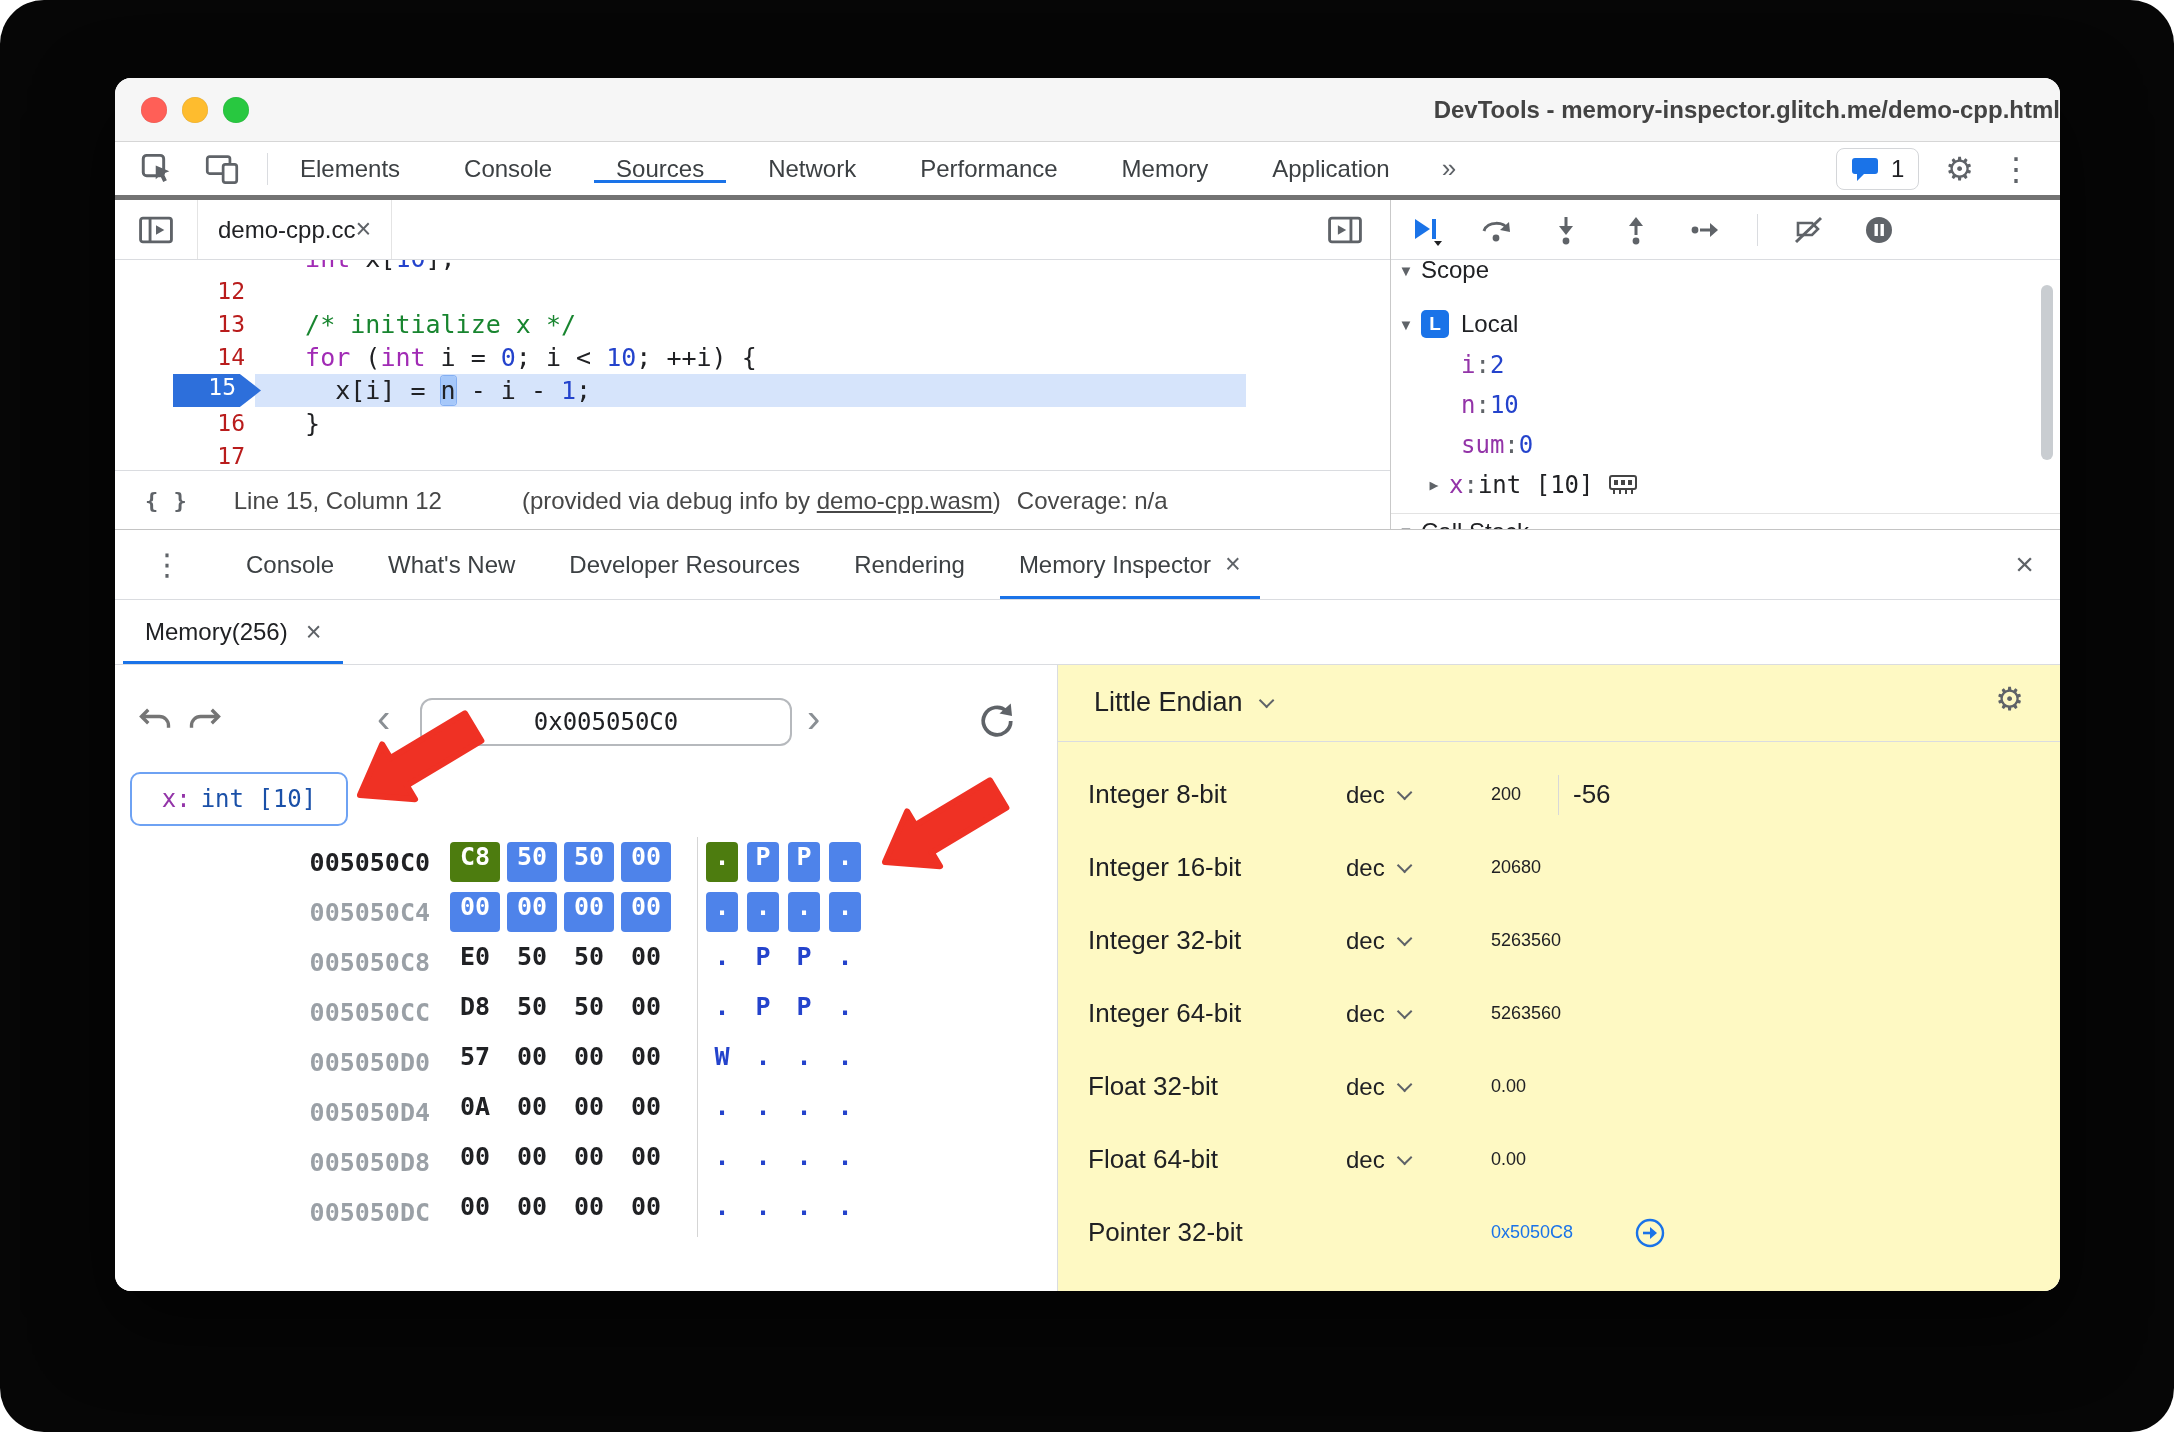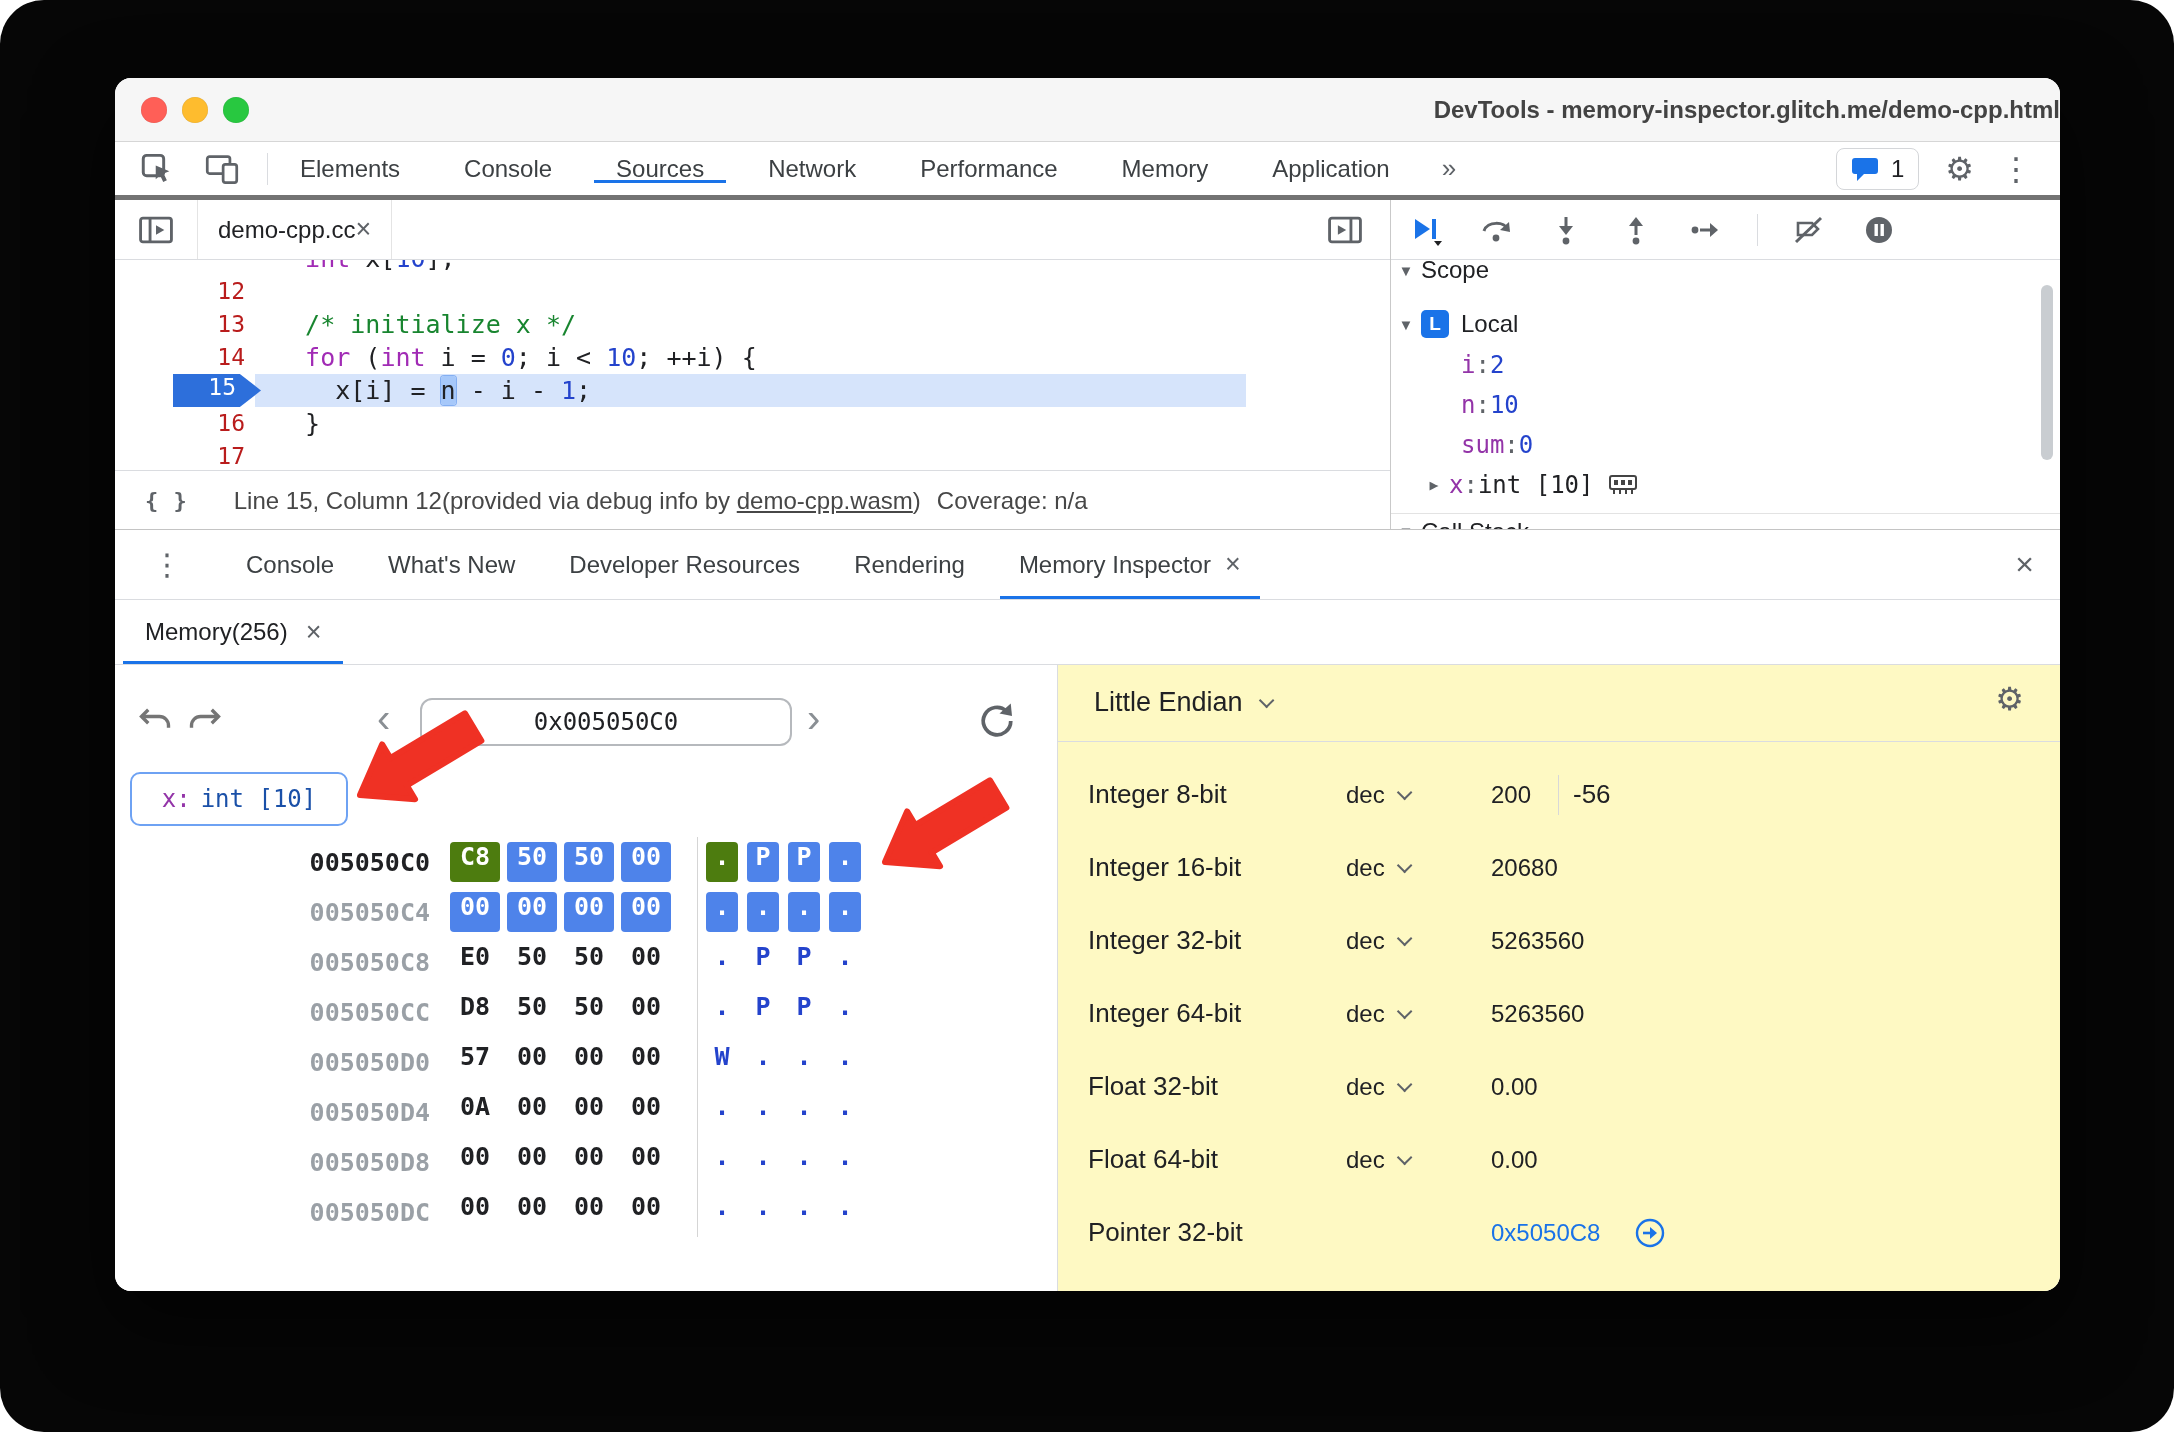--- a/index.html
+++ b/index.html
@@ -35,21 +35,21 @@
 .exectag{position:absolute;left:58px;top:114px;width:88px;height:33px;background:#2d6fdb;color:#fff;display:flex;align-items:flex-start;justify-content:flex-end;padding-right:25px;font:23px "DejaVu Sans Mono",monospace;clip-path:polygon(0 0,76% 0,100% 50%,76% 100%,0 100%);z-index:3}
 .clines{position:absolute;left:0;top:-18px;right:0;z-index:2}
 .cline{display:flex;height:33px;line-height:33px}
 .gut{width:140px;padding-right:10px;text-align:right;color:#b91c1c;font:23px/33px "DejaVu Sans Mono",monospace}
 .codepre{margin-left:20px;font:25px/33px "DejaVu Sans Mono",monospace;white-space:pre;color:#202124}
 .kw{color:#a12bb5}.num{color:#2443cc}.cmt{color:#18852f}
 .nhl{background:#a6c8fa;border-radius:3px;box-shadow:0 0 0 1px #84aff2}
 .statusbar{height:60px;border-top:1px solid #dadce0;display:flex;align-items:center;font-size:24px;color:#474747;white-space:nowrap}
 .braces{margin-left:30px;font:bold 22px "DejaVu Sans Mono",monospace;color:#5f6368;letter-spacing:1px}
 .linecol{margin-left:46px}
-.dbginfo{color:#474747}
+.dbginfo{margin-left:80px;color:#474747}
 .wasmlink{text-decoration:underline}
 .coverage{margin-left:16px}
 
 .src-right{position:absolute;left:1275px;top:0;width:670px;height:330px;border-left:1px solid #c9c9c9;background:#fff}
 .dbg-toolbar{height:60px;border-bottom:1px solid #dadce0;display:flex;align-items:center;padding-left:16px;gap:32px}
 .dbgicon{width:38px;height:34px;display:block}
 .dbg-body{position:absolute;left:0;top:60px;right:0;bottom:0;overflow:hidden}
 .scope-row{position:absolute;left:0;right:0;height:36px;display:flex;align-items:center;font-size:24px;color:#202124}
 .caret{font-size:15px;color:#5f6368;width:30px;text-align:center}
 .lbadge{width:28px;height:28px;background:#1a73e8;border-radius:5px;color:#fff;font-size:19px;font-weight:bold;display:flex;align-items:center;justify-content:center;margin-right:12px}
@@ -90,21 +90,21 @@
 .vline{position:absolute;left:582px;top:172px;height:400px;border-left:1px solid #d5d5d5}
 .red-arrow{position:absolute;z-index:5;pointer-events:none}
 
 .vi-head{position:relative;height:77px;border-bottom:1px solid #dadce0}
 .vi-endian{position:absolute;left:36px;top:22px;font-size:27px;color:#202124;display:flex;align-items:center;gap:16px}
 .chev{width:11px;height:11px;border-right:2.6px solid #5f6368;border-bottom:2.6px solid #5f6368;transform:rotate(45deg) translateY(-3px);display:inline-block}
 .vi-gear{position:absolute;right:36px;top:18px}
 .vi-row{position:absolute;left:0;right:0;height:73px}
 .vi-label{position:absolute;left:30px;top:0;line-height:73px;font-size:26px;color:#202124}
 .vi-mode{position:absolute;left:288px;top:0;height:73px;display:flex;align-items:center;gap:12px;font-size:24px;color:#202124}
-.vi-val{position:absolute;left:433px;top:0;line-height:73px;font-size:24px;color:#202124}
+.vi-val{position:absolute;left:433px;top:0;line-height:73px;font-size:18px;color:#202124}
 .vi-val2{position:absolute;left:515px;top:0;line-height:73px;font-size:26px;color:#202124}
 .vdiv{position:absolute;left:500px;top:17px;height:40px;border-left:1px solid #d8d8d8}
 .ptr-link{color:#1a73e8}
 .ptr-ic{position:absolute;left:576px;top:21px}
 </style>
 </head>
 <body>
 
 <div class="backdrop"></div>
 

